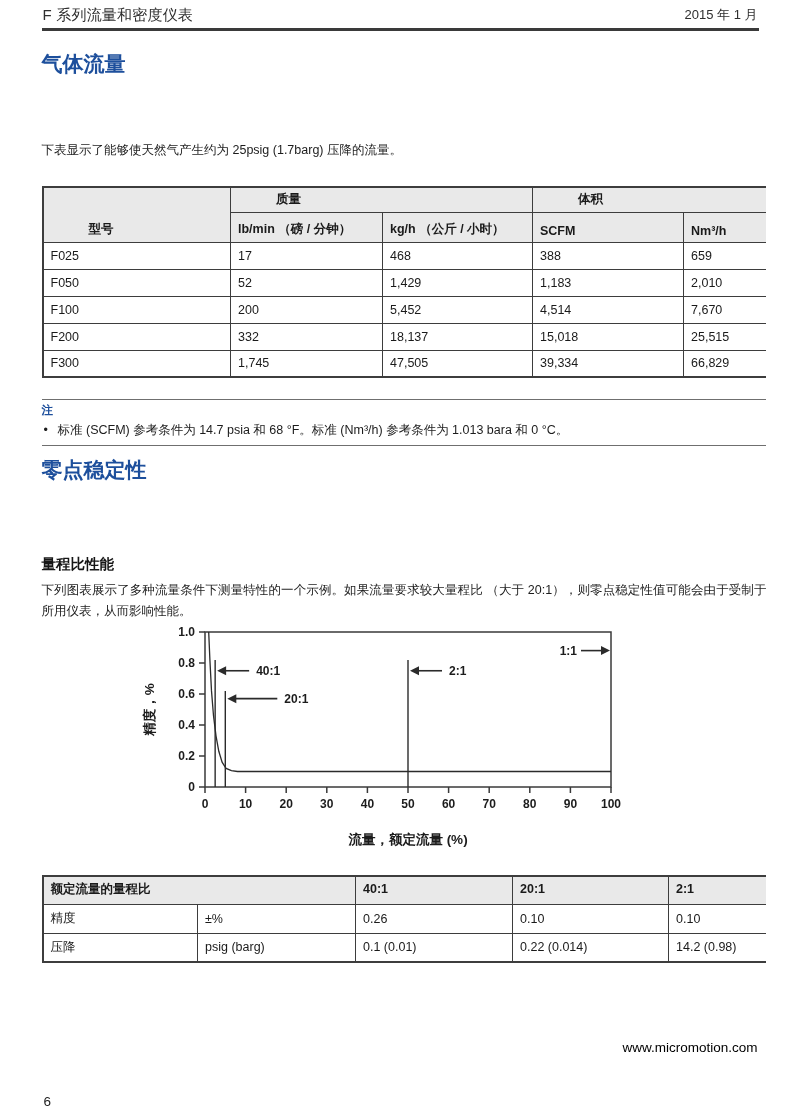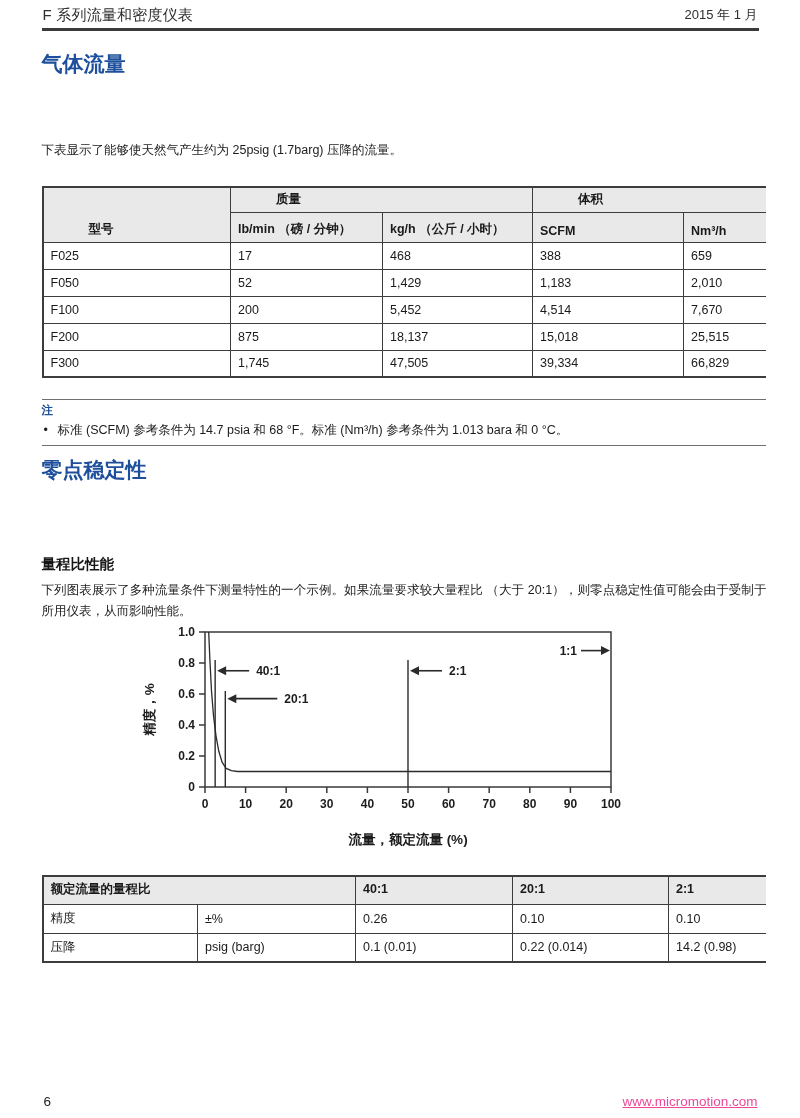--- a/index.html
+++ b/index.html
@@ -46,21 +46,21 @@
   .note-item { font-size:12.5px; color:#1c1c1c; line-height:18px; }
   .note-item .bullet { display:inline-block; width:16px; padding-left:2px; }
 
   
   .chart { position:absolute; left:95px; top:622px; width:520px; height:245px; }
   .chart text { font-family:"Liberation Sans","DejaVu Sans",sans-serif; font-size:12px; font-weight:bold; fill:#1c1c1c; }
   .chart .axis-label { font-size:13.5px; }
 
   
   .ftr-page { position:absolute; left:9px; top:1094px; font-size:13.5px; color:#222; }
-  .ftr-url  { position:absolute; right:8px; top:1094px; font-size:13.5px; color:#ec4899;text-decoration:underline; }
+  .ftr-url  { position:absolute; right:8px; top:1040px; font-size:13.5px; color:#000000; }
 </style>
 </head>
 <body>
 
 <div class="page">
 
   <div class="hdr-title">F 系列流量和密度仪表</div>
   <div class="hdr-date">2015 年 1 月</div>
   <div class="hdr-rule"></div>
 
@@ -106,21 +106,21 @@
     </tr>
     <tr>
       <td>F100</td>
       <td>200</td>
       <td>5,452</td>
       <td>4,514</td>
       <td>7,670</td>
     </tr>
     <tr>
       <td>F200</td>
-      <td>875</td>
+      <td>332</td>
       <td>18,137</td>
       <td>15,018</td>
       <td>25,515</td>
     </tr>
     <tr>
       <td>F300</td>
       <td>1,745</td>
       <td>47,505</td>
       <td>39,334</td>
       <td>66,829</td>

